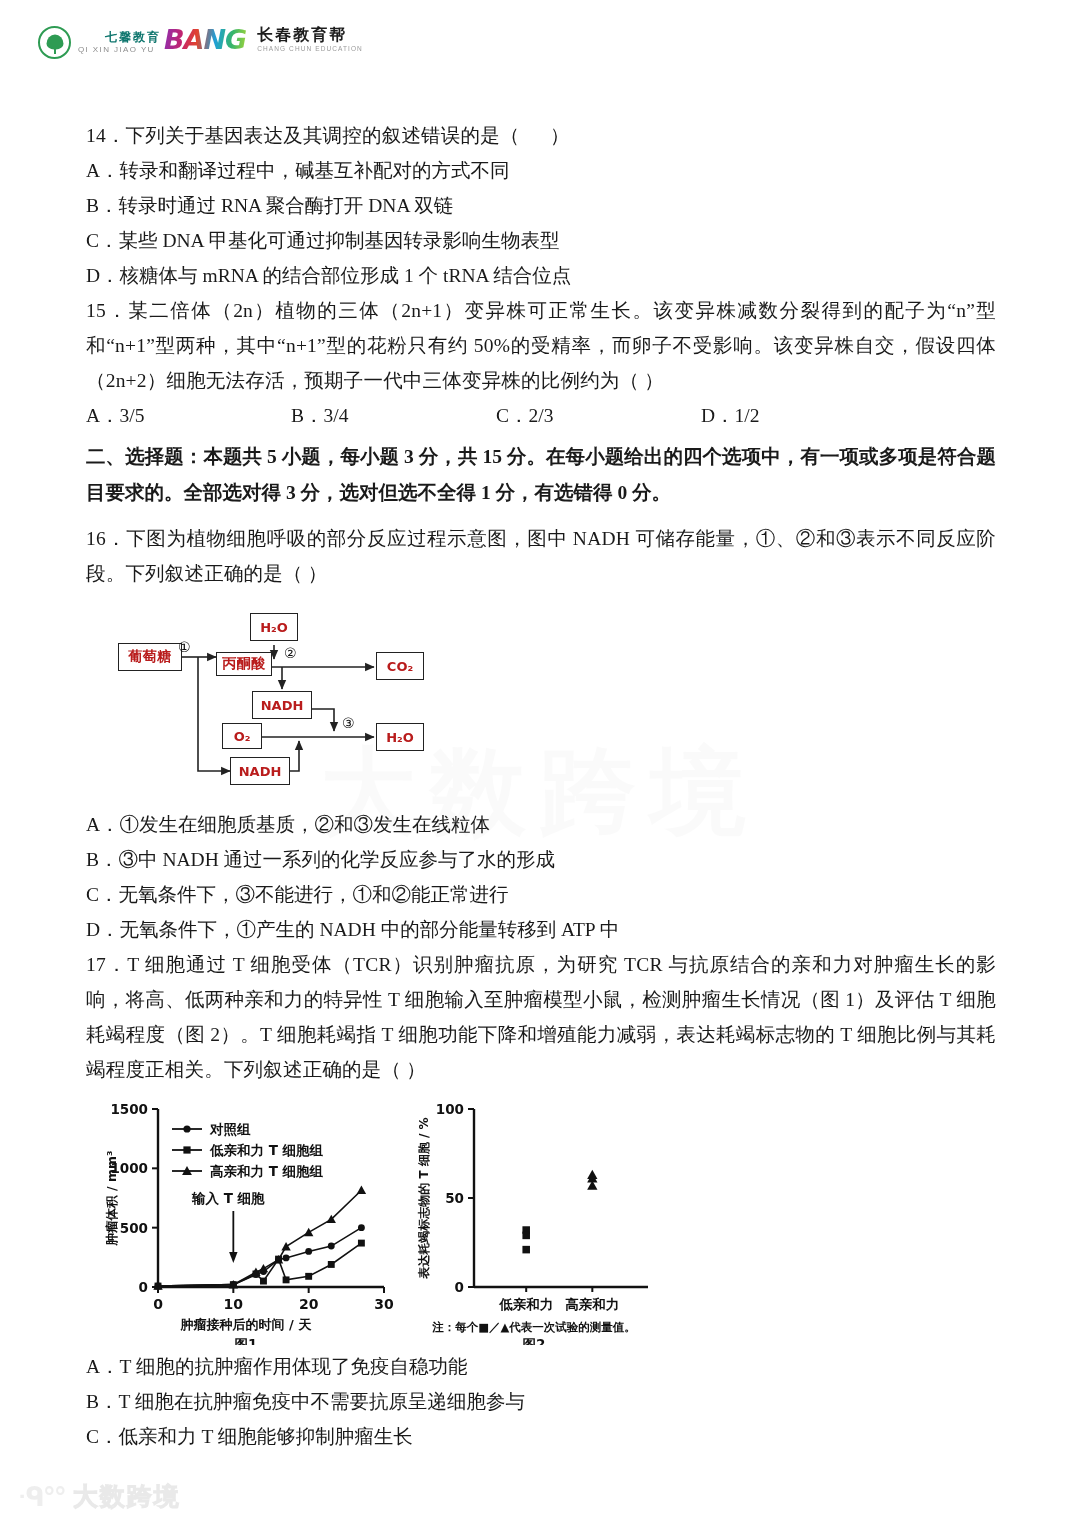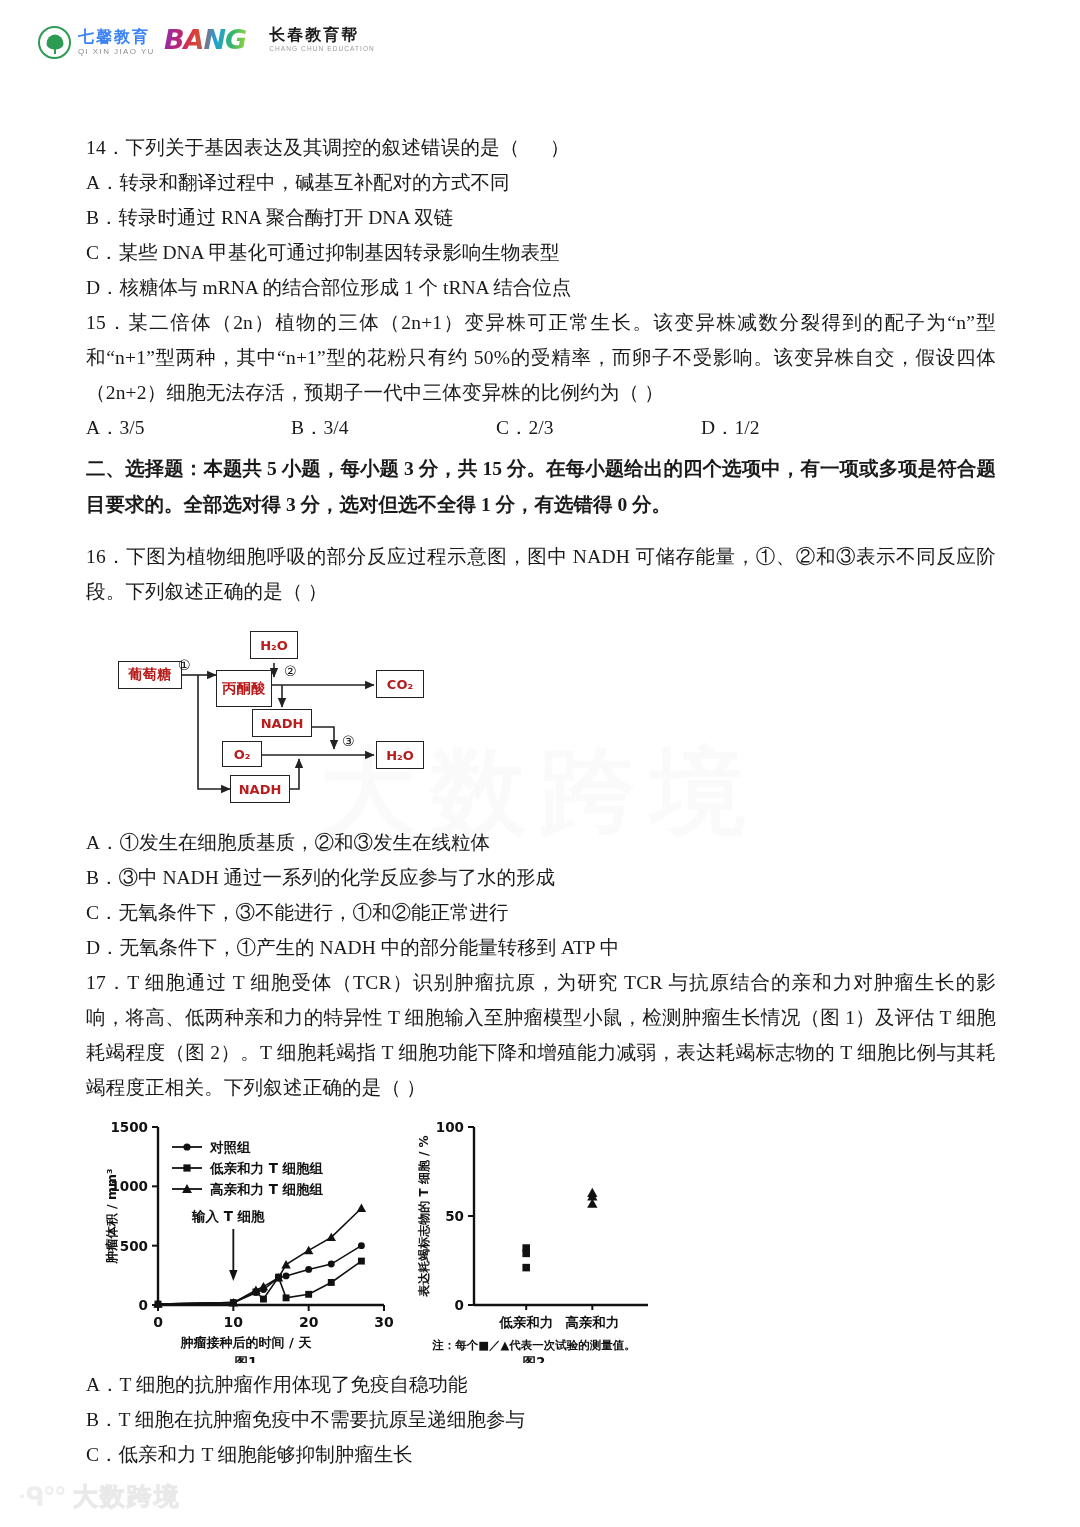--- a/index.html
+++ b/index.html
@@ -56,24 +56,25 @@
     content: "";
     position: absolute;
     left: 50%; top: 66%;
     transform: translateX(-50%);
     width: 2px; height: 7px;
     background: #2e9b53;
   }
   .qx-text { display: flex; flex-direction: column; line-height: 1; }
   .qx-cn {
     font-family: "DejaVu Sans", sans-serif;
-    font-size: 16px;
+    font-size: 12px;
     font-weight: 700;
-    color: #3b82f6;
+    color: #0f766e;
     letter-spacing: 2px;
+    margin-left: 27px;
   }
   .qx-en {
     font-family: "Liberation Sans", sans-serif;
     font-size: 8px;
     color: #8d8d8d;
     letter-spacing: 1.4px;
     margin-top: 3px;
   }
 
   .bang-mark {
@@ -81,21 +82,21 @@
     font-size: 27px;
     font-weight: 900;
     font-style: italic;
     letter-spacing: -1px;
     background: linear-gradient(96deg,#8e2fb0 0%, #c2246f 22%, #e2432e 40%, #1fa0d8 62%, #36b56b 82%, #9fd43a 100%);
     -webkit-background-clip: text;
     background-clip: text;
     color: transparent;
     line-height: 1;
   }
-  .bang-text { display: flex; flex-direction: column; line-height: 1; margin-left: 16px;}
+  .bang-text { display: flex; flex-direction: column; line-height: 1; margin-left: 4px;}
   .bang-cn {
     font-family: "DejaVu Sans", sans-serif;
     font-size: 16px;
     font-weight: 700;
     color: #1d1d1d;
     letter-spacing: 2px;
   }
   .bang-en {
     font-family: "Liberation Sans", sans-serif;
     font-size: 6.5px;
@@ -105,40 +106,40 @@
   }
 
   
   .content {
     position: absolute;
     left: 86px;
     top: 118px;
     width: 910px;
   }
   p.line {
-    margin: 12px 0 0 0;
+    margin: 0 0 0 0;
     font-size: 19.5px;
     line-height: 35px;
     letter-spacing: 0.2px;
     white-space: pre-wrap;
   }
   p.para {
     margin: 0;
     font-size: 19.5px;
     line-height: 35px;
     text-align: justify;
     text-justify: inter-ideograph;
     letter-spacing: 0.2px;
   }
   .opt { margin: 0; font-size: 19.5px; line-height: 35px; }
   .bold-head {
     font-weight: 700;
     font-size: 19.5px;
     line-height: 36px;
-    margin: 6px 0 16px 0;
+    margin: 6px 0 10px 0;
     text-align: justify;
     text-justify: inter-ideograph;
   }
   .optrow {
     display: flex;
     font-size: 19.5px;
     line-height: 35px;
   }
   .optrow > span { width: 205px; display: inline-block; }
 
@@ -290,21 +291,21 @@
           <path d="M218,104 L240,104 L240,126" marker-end="url(#ah)"></path>
 
           <path d="M168,132 L280,132" marker-end="url(#ah)"></path>
 
           <path d="M196,166 L205,166 L205,136" marker-end="url(#ah)"></path>
         </g>
       </svg>
 
       <div class="fbox cn" style="left:24px; top:38px; width:64px; height:28px;">葡萄糖</div>
       <div class="fbox" style="left:156px; top:8px; width:48px; height:28px;">H₂O</div>
-      <div class="fbox cn" style="left:122px; top:47px; width:56px; height:37px;">丙酮酸</div>
+      <div class="fbox cn" style="left:122px; top:47px; width:56px; height:24px;">丙酮酸</div>
       <div class="fbox" style="left:282px; top:47px; width:48px; height:28px;">CO₂</div>
       <div class="fbox" style="left:158px; top:86px; width:60px; height:28px;">NADH</div>
       <div class="fbox" style="left:128px; top:118px; width:40px; height:26px;">O₂</div>
       <div class="fbox" style="left:282px; top:118px; width:48px; height:28px;">H₂O</div>
       <div class="fbox" style="left:136px; top:152px; width:60px; height:28px;">NADH</div>
 
       <span class="circnum" style="left:84px; top:34px;">①</span>
       <span class="circnum" style="left:190px; top:40px;">②</span>
       <span class="circnum" style="left:248px; top:110px;">③</span>
     </div>

